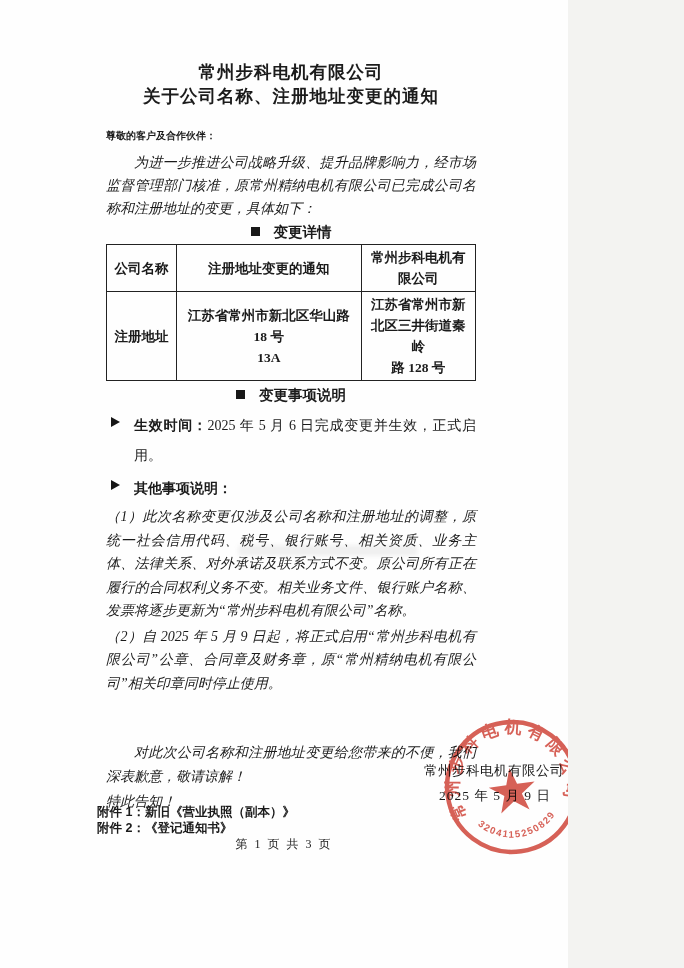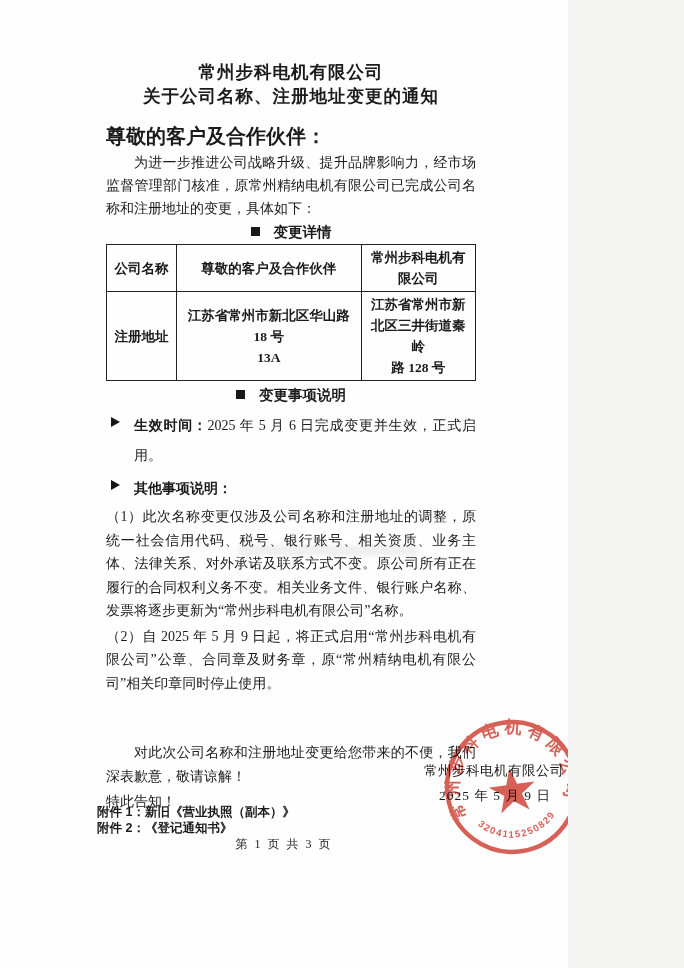--- a/index.html
+++ b/index.html
@@ -26,23 +26,23 @@
     font-family:"Liberation Sans","DejaVu Sans",sans-serif;
     font-weight:bold;
     font-size:17.5px; line-height:24px;
     letter-spacing:1px;
     text-align:center;
   }
   .salutation{
     margin-top:19px;
     font-weight:bold;
     font-family:"Liberation Sans","DejaVu Sans",sans-serif;
-    font-size:20px; line-height:18px;
-  }
-  .para{margin:0;}
+    font-size:10px; line-height:18px;
+  }
+  .para{margin:0;font-style:italic;}
   .indent{text-indent:2em;}
   .intro{margin-top:6px;}
   .sec-head{
     margin-top:4px;
     text-align:center;
     font-weight:bold;
     font-family:"Liberation Sans","DejaVu Sans",sans-serif;
     font-size:14.5px; line-height:17px;
   }
   .sq{
@@ -157,21 +157,21 @@
 
     <table class="change">
       <colgroup>
           <col class="c1">
           <col class="c2">
           <col>
         </colgroup>
       <tbody>
       <tr>
         <td>公司名称</td>
-        <td>尊敬的客户及合作伙伴</td>
+        <td>注册地址变更的通知</td>
         <td>常州步科电机有限公司</td>
       </tr>
       <tr>
         <td>注册地址</td>
         <td class="addr">
           <div>江苏省常州市新北区华山路 18 号</div>
           <div>13A</div>
         </td>
         <td class="addr">
           <div>江苏省常州市新北区三井街道秦岭</div>

